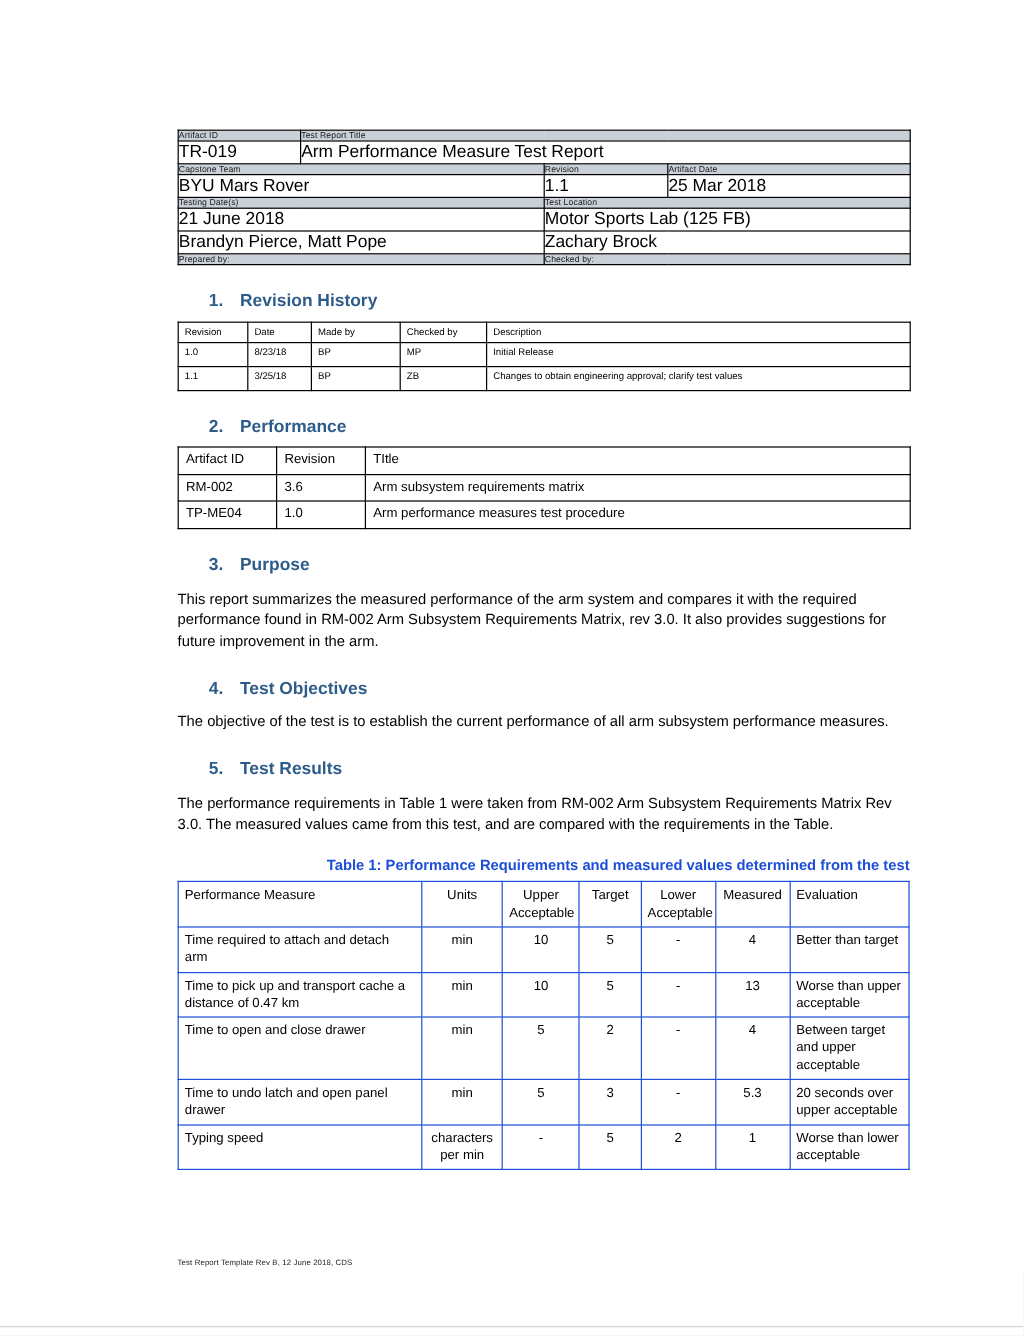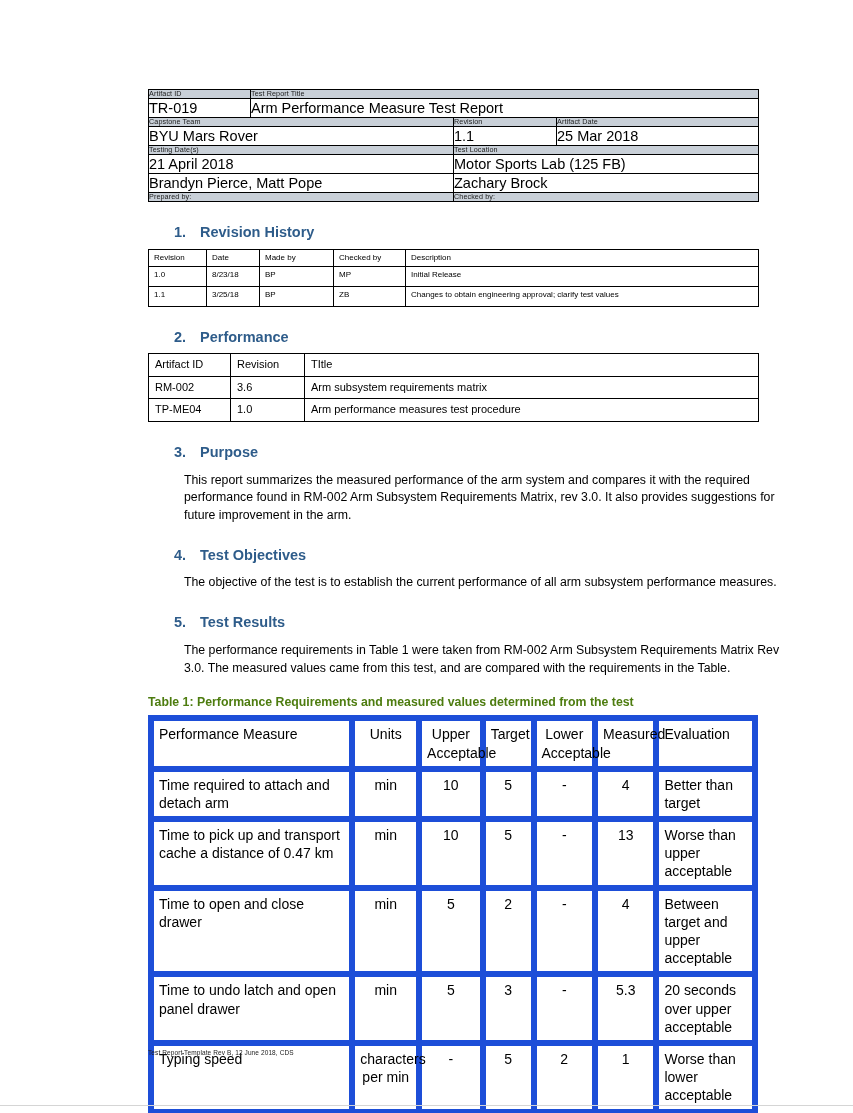--- a/index.html
+++ b/index.html
@@ -15,21 +15,21 @@
     width: 853px;
     height: 1113px;
     background: #ffffff;
     margin: 0 auto;
     overflow: hidden;
     box-sizing: border-box;
   }
   .sheet {
     position: absolute;
     left: 148px;
-    top: 89px;
+    top: 108px;
     width: 610px;
   }
 
   
   table.hdr {
     border-collapse: collapse;
     width: 610px;
     table-layout: fixed;
   }
   table.hdr td {
@@ -99,39 +99,39 @@
   }
 
   
   p.body {
     font-size: 12.3px;
     color: #000;
     line-height: 1.45;
     margin: 0 0 0 0;
     width: 608px;
   }
-  .para-wrap { margin-top: 10px; margin-left: 36px; }
+  .para-wrap { margin-top: 10px; }
 
   
   .tbl-caption {
     font-size: 12.3px;
     font-weight: bold;
-    color: #4d7c0f;
-    text-align: left;
+    color: #1d4ed8;
+    text-align: right;
     margin: 18px 0 6px 0;
     width: 610px;
   }
   table.perf {
     border-collapse: collapse;
     width: 610px;
     table-layout: fixed;
   }
   table.perf td, table.perf th {
-    border: 6px solid #1d4ed8;
-    font-size: 14px;
+    border: 1px solid #1d4ed8;
+    font-size: 11px;
     color: #000;
     padding: 4px 5px;
     vertical-align: top;
     font-weight: normal;
     line-height: 1.3;
   }
   table.perf th { text-align: left; }
   table.perf td.c, table.perf th.c { text-align: center; }
   .row-tall td { padding-top: 5px; padding-bottom: 12px; }
 
@@ -182,21 +182,21 @@
       <tr>
         <td class="val" colspan="2">BYU Mars Rover</td>
         <td class="val">1.1</td>
         <td class="val">25 Mar 2018</td>
       </tr>
       <tr>
         <td class="lbl" colspan="2">Testing Date(s)</td>
         <td class="lbl" colspan="2">Test Location</td>
       </tr>
       <tr>
-        <td class="val" colspan="2">21 April 2018</td>
+        <td class="val" colspan="2">21 June 2018</td>
         <td class="val" colspan="2">Motor Sports Lab (125 FB)</td>
       </tr>
       <tr>
         <td class="val" colspan="2">Brandyn Pierce, Matt Pope</td>
         <td class="val" colspan="2">Zachary Brock</td>
       </tr>
       <tr>
         <td class="lbl" colspan="2">Prepared by:</td>
         <td class="lbl" colspan="2">Checked by:</td>
       </tr>

